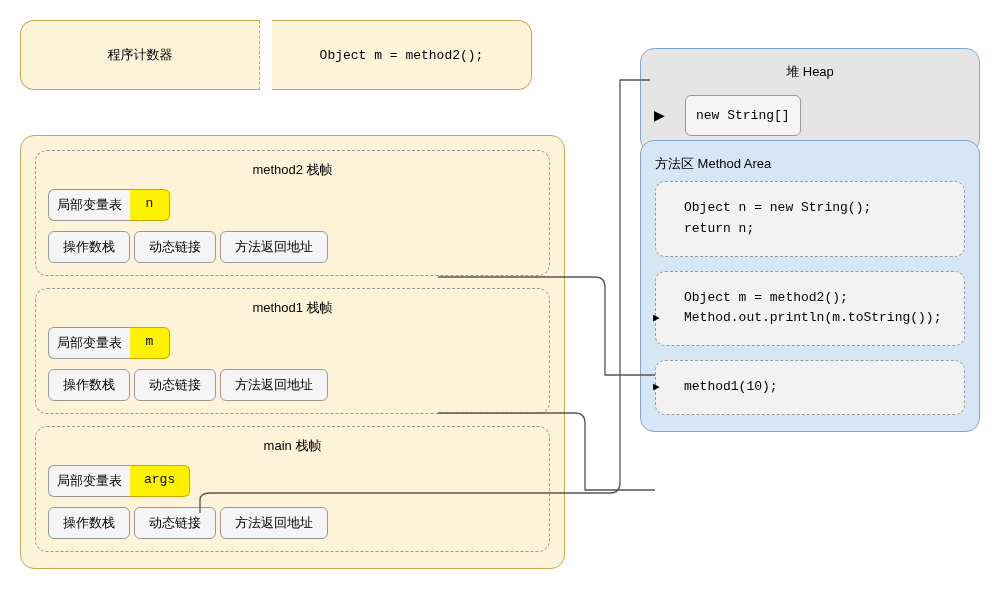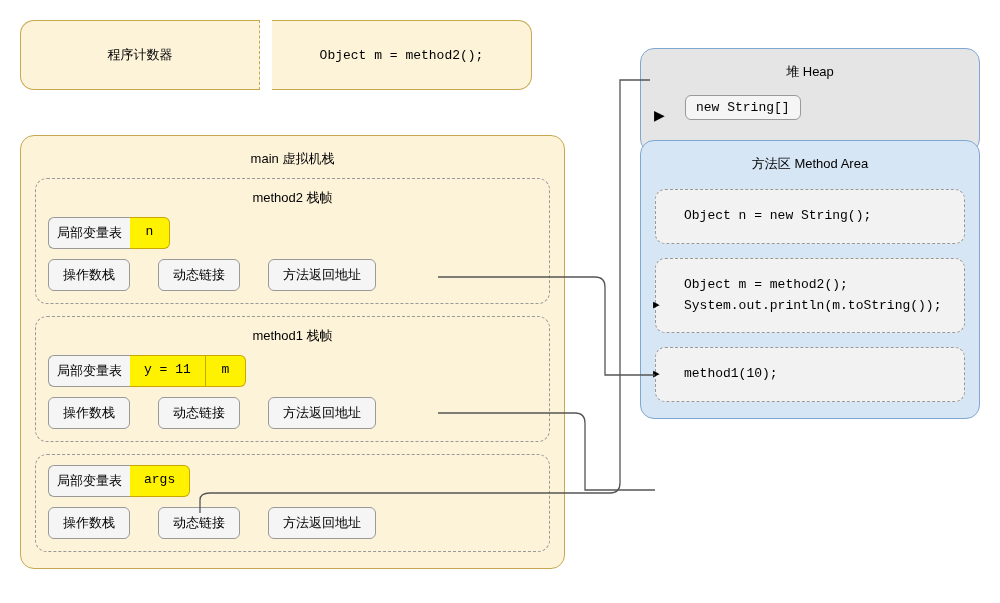--- a/index.html
+++ b/index.html
@@ -49,21 +49,21 @@
       height: 105px;
       background: #e5e5e5;
       border: 1px solid #7fa8d0;
       border-radius: 14px;
       padding: 14px;
       margin-top: 28px;
     }
     .heap-title { text-align: center; font-weight: 500; margin-bottom: 14px; }
     .heap-item {
       display: inline-block;
-      padding: 4px 10px;
+      padding: 12px 10px;
       background: #f5f5f5;
       border: 1px solid #999;
       border-radius: 6px;
       margin-left: 30px;
     }
     .heap-arrow {
       position: absolute;
       left: 13px;
       top: 58px;
       font-size: 14px;
@@ -84,21 +84,21 @@
     .frame {
       border: 1px dashed #999;
       border-radius: 12px;
       padding: 10px 12px 12px 12px;
       margin-bottom: 12px;
       position: relative;
     }
     .frame:last-child { margin-bottom: 0; }
     .frame-title { text-align: center; font-weight: 500; margin-bottom: 10px; }
     .frame-row { display: flex; gap: 0; align-items: stretch; margin-bottom: 10px; }
-    .frame-row2 { display: flex; gap: 28px; }
+    .frame-row2 { display: flex; gap: 4px; }
     .chip {
       padding: 6px 14px;
       background: #f5f5f5;
       border: 1px solid #999;
       border-radius: 6px;
       white-space: nowrap;
     }
     .lvt-label {
       padding: 6px 8px;
       background: #f5f5f5;
@@ -121,21 +121,21 @@
     .method-area {
       position: absolute;
       left: 640px;
       top: 140px;
       width: 340px;
       background: #d6e6f5;
       border: 1px solid #7fa8d0;
       border-radius: 14px;
       padding: 14px 14px 16px 14px;
     }
-    .ma-title { text-align: center; font-weight: 500; margin-bottom: 16px; }
+    .ma-title { text-align: left; font-weight: 500; margin-bottom: 8px; }
     .code-block {
       background: #f2f2f2;
       border: 1px dashed #999;
       border-radius: 10px;
       padding: 16px 14px;
       margin-bottom: 14px;
       line-height: 1.6;
       position: relative;
       text-align: left;
     }
@@ -165,76 +165,76 @@
   <div class="pc-code mono">Object m = method2();</div>
 </div>
 
 <div class="heap">
   <div class="heap-title">堆 Heap</div>
   <span class="heap-arrow">▶</span>
   <div class="heap-item mono">new String[]</div>
 </div>
 
 <div class="vmstack">
-  <div class="vmstack-title">main 虚拟机栈</div>
 
   <div class="frame">
     <div class="frame-title">method2 栈帧</div>
     <div class="frame-row">
       <div class="lvt-label">局部变量表</div>
       <div class="yellow-cell yellow-single mono">n</div>
     </div>
     <div class="frame-row2">
       <div class="chip">操作数栈</div>
       <div class="chip">动态链接</div>
       <div class="chip">方法返回地址</div>
     </div>
   </div>
 
   <div class="frame">
     <div class="frame-title">method1 栈帧</div>
     <div class="frame-row">
       <div class="lvt-label">局部变量表</div>
-      <div class="yellow-cell mono">y = 11</div>
       <div class="yellow-cell last mono">m</div>
     </div>
     <div class="frame-row2">
       <div class="chip">操作数栈</div>
       <div class="chip">动态链接</div>
       <div class="chip">方法返回地址</div>
     </div>
   </div>
 
   <div class="frame">
+    <div class="frame-title">main 栈帧</div>
     <div class="frame-row">
       <div class="lvt-label">局部变量表</div>
       <div class="yellow-cell yellow-single mono">args</div>
     </div>
     <div class="frame-row2">
       <div class="chip">操作数栈</div>
       <div class="chip">动态链接</div>
       <div class="chip">方法返回地址</div>
     </div>
   </div>
 </div>
 
 <div class="method-area">
   <div class="ma-title">方法区 Method Area</div>
 
   <div class="code-block mono">
     <div class="code-indent">
       <div>Object n = new String();</div>
+      <div>return n;</div>
     </div>
   </div>
 
   <div class="code-block mono">
     <span class="arrow-in" style="top:38px">▶</span>
     <div class="code-indent">
       <div>Object m = method2();</div>
-      <div>System.out.println(m.toString());</div>
+      <div>Method.out.println(m.toString());</div>
     </div>
   </div>
 
   <div class="code-block mono">
     <span class="arrow-in" style="top:18px">▶</span>
     <div class="code-indent">
       <div>method1(10);</div>
     </div>
   </div>
 </div>

